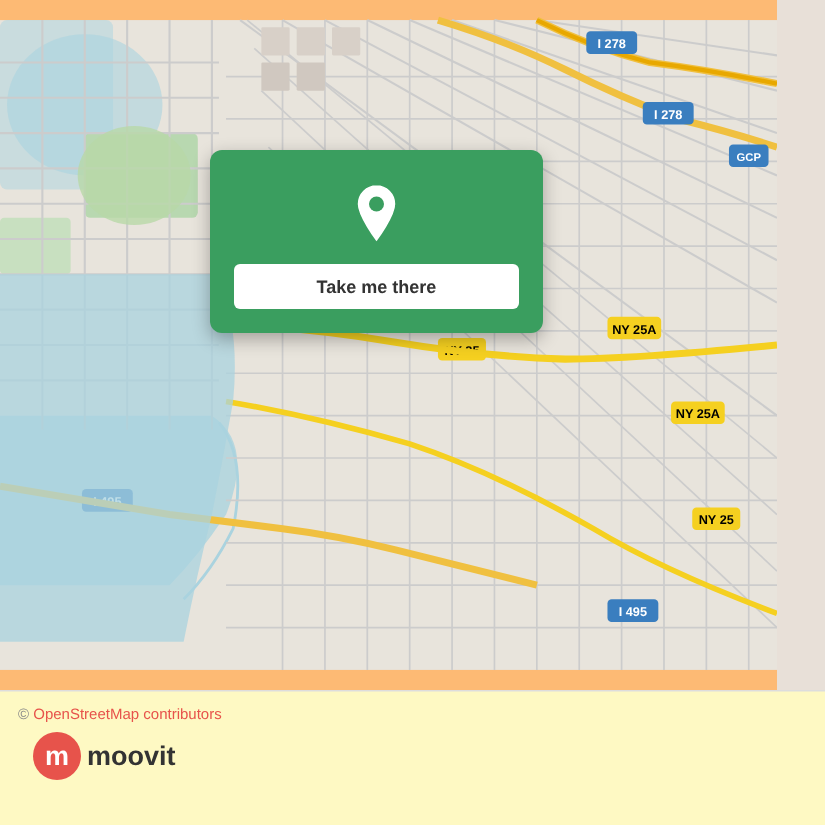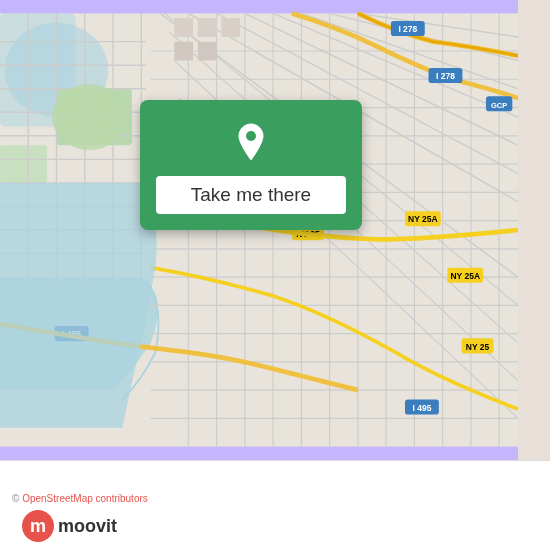--- a/index.html
+++ b/index.html
@@ -17,21 +17,21 @@
       position: relative;
       overflow: hidden;
     }
 
     
     .map-area {
       position: absolute;
       top: 0; left: 0;
       width: 518px;
       height: 460px;
-      background-color: #c4b5fd;
+      background-color: #fdba74;
       overflow: hidden;
     }
 
     
     .map-svg {
       position: absolute;
       top: 0; left: 0;
       width: 100%;
       height: 100%;
     }
@@ -57,40 +57,40 @@
       height: 44px;
       margin-bottom: 12px;
     }
 
     .take-me-there-btn {
       background: white;
       color: #333;
       border: none;
       border-radius: 4px;
       padding: 8px 20px;
-      font-size: 19px;
-      font-weight: 400;
+      font-size: 12px;
+      font-weight: 700;
       cursor: pointer;
       width: 100%;
       text-align: center;
     }
 
     
     .footer {
       position: absolute;
       bottom: 0;
       left: 0;
       width: 550px;
       height: 90px;
-      background: #ffffff;
+      background: #fef9c3;
       border-top: 1px solid #ddd;
       padding: 10px 12px 8px 12px;
       display: flex;
       flex-direction: column;
-      justify-content: flex-end;
+      justify-content: flex-start;
     }
 
     .attribution {
       font-size: 10px;
       color: #888;
       margin-bottom: 6px;
     }
 
     .attribution span {
       color: #e7534b;

